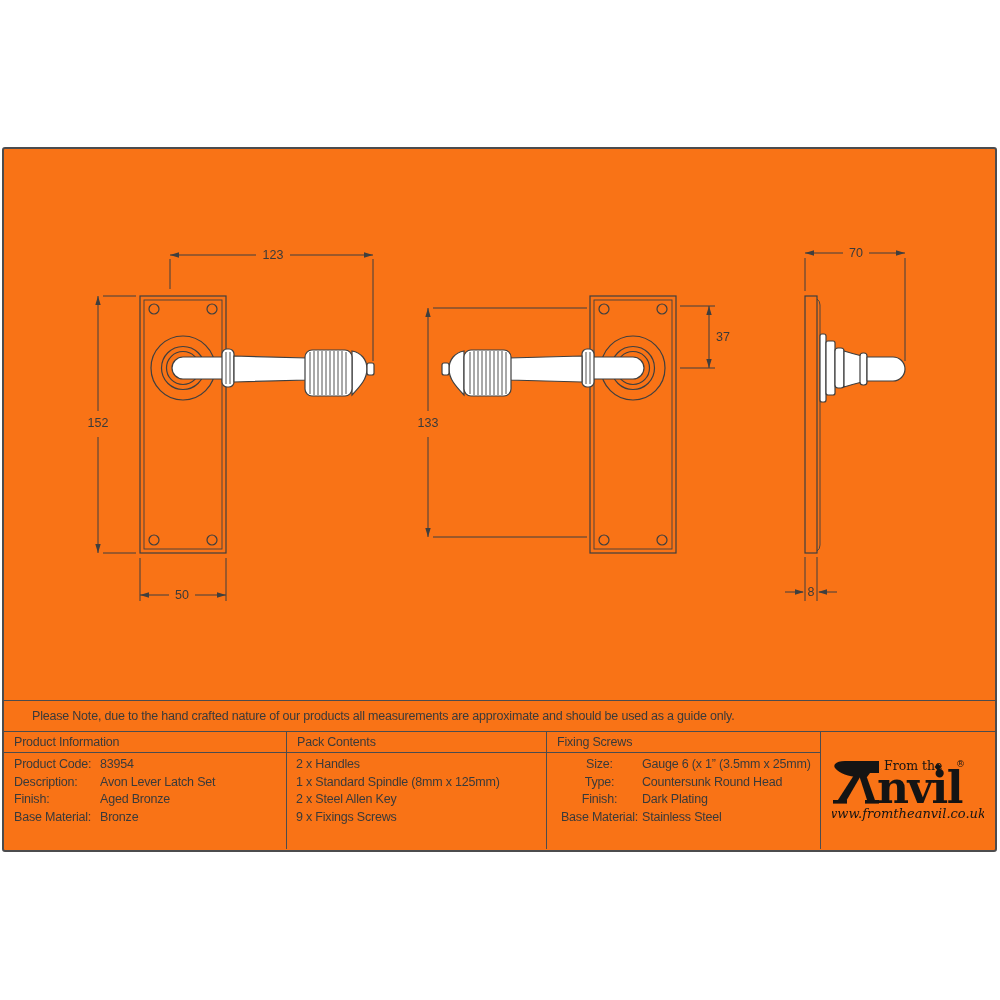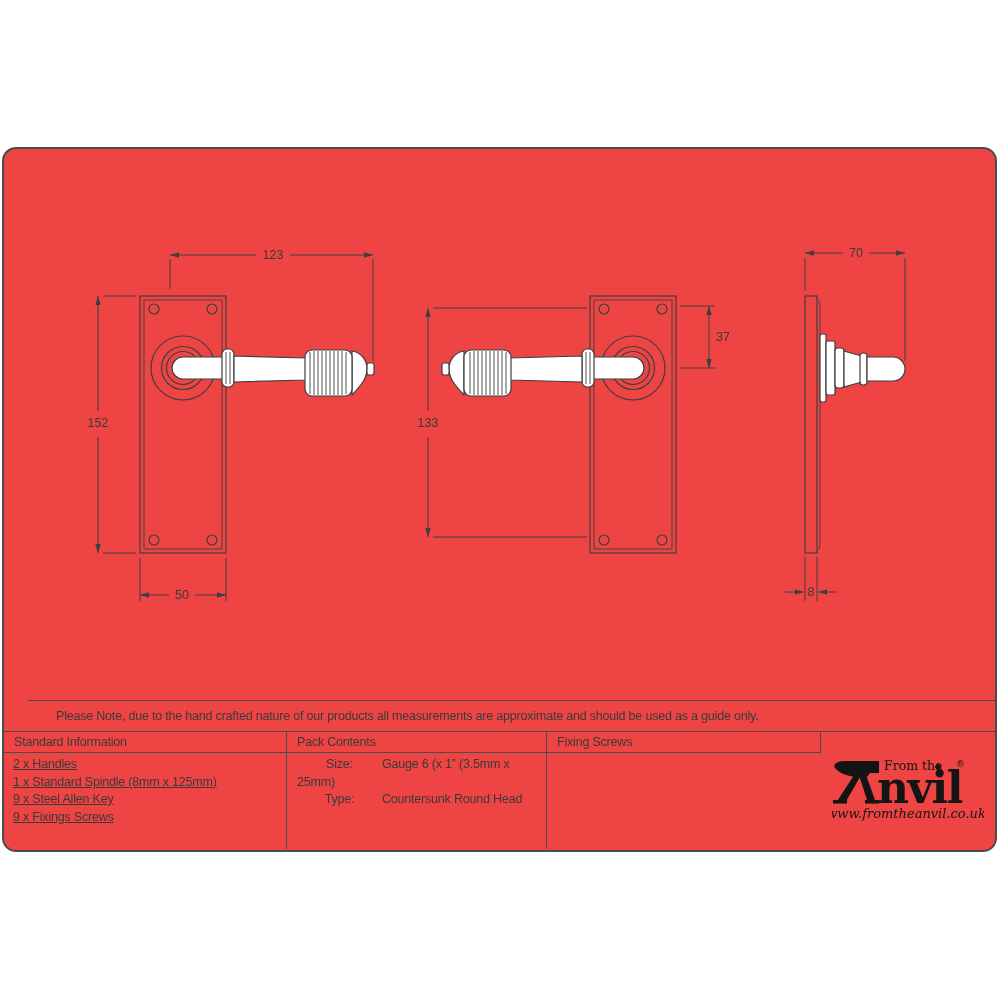--- a/index.html
+++ b/index.html
@@ -1,25 +1,25 @@
 <!DOCTYPE html>
 <html><head>
 <meta charset="utf-8">
 <style>
   html,body{margin:0;padding:0;background:#fff;}
   body{width:1000px;height:1000px;position:relative;font-family:"Liberation Sans",sans-serif;color:#3a3a3a;}
-  .sheet{position:absolute;left:2px;top:147px;width:991px;height:701px;border:2px solid #4c4c4e;border-radius:14px;background:#ef4444;}
+  .sheet{position:absolute;left:2px;top:147px;width:991px;height:701px;border:2px solid #4c4c4e;border-radius:3px;background:#f97316;}
   .drawing-area{position:relative;height:551px;}
   .drawing-svg{position:absolute;left:-4px;top:-149px;width:1000px;height:1000px;}
-  .note-row{border-top:1.5px solid #4c4c4e;height:29.5px;display:flex;align-items:center;padding-left:28px;font-size:12.5px;letter-spacing:-0.2px;margin-left:24px;}
+  .note-row{border-top:1.5px solid #4c4c4e;height:29.5px;display:flex;align-items:center;padding-left:28px;font-size:12.5px;letter-spacing:-0.2px;}
   .info-table{border-top:1.5px solid #4c4c4e;display:grid;grid-template-columns:283px 260px 273.5px 1fr;grid-template-rows:21.5px 1fr;height:117.5px;}
   .hcell{border-right:1.5px solid #4c4c4e;border-bottom:1.5px solid #4c4c4e;display:flex;align-items:center;padding-left:10px;font-size:12.5px;letter-spacing:-0.2px;}
   .ccell{border-right:1.5px solid #4c4c4e;padding-top:3px;font-size:12.5px;letter-spacing:-0.2px;line-height:17.5px;}
   .ccell.c1{padding-left:10px;}
-  .ccell.c2{padding-left:9px;text-decoration:underline;}
+  .ccell.c2{padding-left:9px;}
   .ccell.c3{padding-left:10px;}
   .kv-label{display:inline-block;}
   .c1 .kv-label{width:86px;}
   .c3 .kv-label{width:85px;text-align:center;}
   .logo-cell{grid-column:4;grid-row:1 / 3;display:flex;align-items:center;justify-content:center;}
   
   .dl{stroke:#3f3f3f;stroke-width:1;fill:none;}
   .thin{stroke:#3f3f3f;stroke-width:0.9;fill:none;}
   .sh{stroke:#3f3f3f;stroke-width:1.2;fill:#fff;}
   .shn{stroke:#3f3f3f;stroke-width:1.2;fill:none;}
@@ -188,21 +188,21 @@
       </g>
     </svg>
   </div>
 
   <div class="note-row">
     <span>Please Note, due to the hand crafted nature of our products all measurements are approximate and should be used as a guide only.</span>
   </div>
 
   <div class="info-table">
     <div class="hcell">
-      <span>Standard Information</span>
+      <span>Product Information</span>
     </div>
     <div class="hcell">
       <span>Pack Contents</span>
     </div>
     <div class="hcell">
       <span>Fixing Screws</span>
     </div>
 
     <div class="logo-cell">
       <svg width="152" height="66" viewBox="0 0 152 66">
@@ -214,26 +214,34 @@
           <path fill="#141414" d="M47,4 L13,4 C5,4 0.5,7.5 3,11 C7.5,16.5 17,20 26,20 L35,20 L38,16 L47,16 Z"></path>
         </g>
         <text class="logo-small" x="52" y="13">From the</text>
         <polygon fill="#141414" points="106,6.5 109.5,10 106,13.5 102.5,10"></polygon>
         <text class="logo-name" x="45" y="46" letter-spacing="-1.5">nvil</text>
         <text class="logo-reg" x="124" y="10">®</text>
         <text class="logo-url" x="74" y="61" text-anchor="middle">www.fromtheanvil.co.uk</text>
       </svg>
     </div>
 
+    <div class="ccell c1">
+      <div><span class="kv-label">Product Code:</span><span>83954</span></div>
+      <div><span class="kv-label">Description:</span><span>Avon Lever Latch Set</span></div>
+      <div><span class="kv-label">Finish:</span><span>Aged Bronze</span></div>
+      <div><span class="kv-label">Base Material:</span><span>Bronze</span></div>
+    </div>
 
     <div class="ccell c2">
       <div>2 x Handles</div>
       <div>1 x Standard Spindle (8mm x 125mm)</div>
-      <div>9 x Steel Allen Key</div>
+      <div>2 x Steel Allen Key</div>
       <div>9 x Fixings Screws</div>
     </div>
 
     <div class="ccell c3">
       <div><span class="kv-label">Size:</span><span>Gauge 6 (x 1” (3.5mm x 25mm)</span></div>
       <div><span class="kv-label">Type:</span><span>Countersunk Round Head</span></div>
+      <div><span class="kv-label">Finish:</span><span>Dark Plating</span></div>
+      <div><span class="kv-label">Base Material:</span><span>Stainless Steel</span></div>
     </div>
   </div>
 </div>
 
 </body></html>

